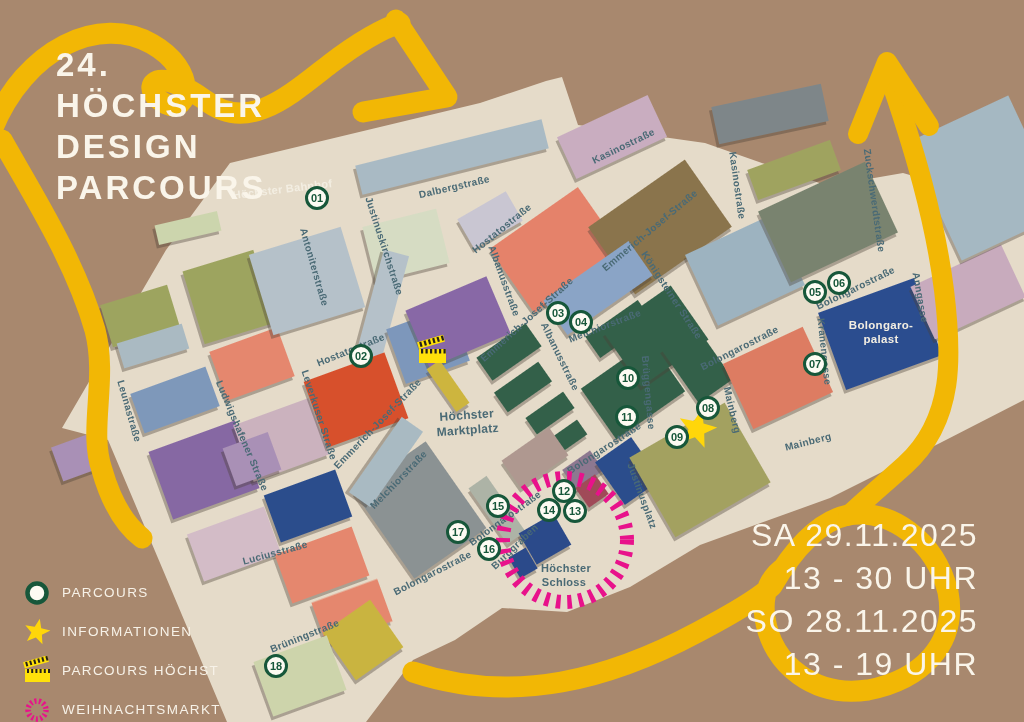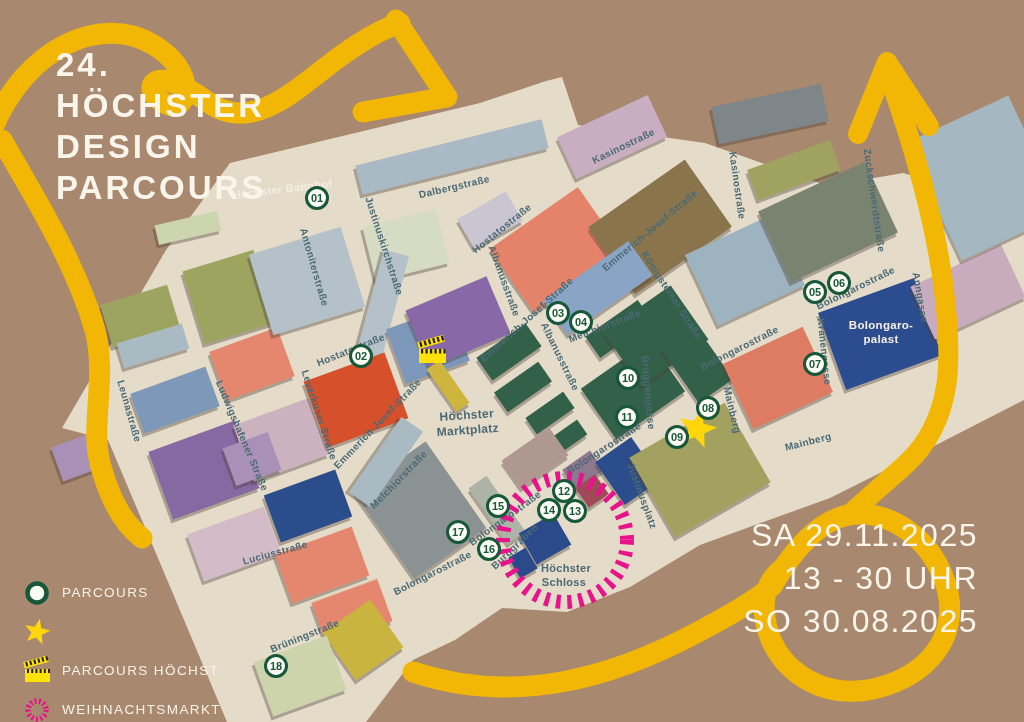--- a/index.html
+++ b/index.html
@@ -357,35 +357,37 @@
   <div class="title">
     <div>24.</div>
     <div>HÖCHSTER</div>
     <div>DESIGN</div>
     <div>PARCOURS</div>
   </div>
 
   <div class="dates">
     <div>SA 29.11.2025</div>
     <div>13 - 30 UHR</div>
-    <div>SO 30.08.2025</div>
+    <div>SO 28.11.2025</div>
+    <div>13 - 19 UHR</div>
   </div>
 
   <div class="legend">
     <div class="legend-row">
       <svg class="legend-ico" viewBox="-17 -15 34 30">
         <circle r="9.5" fill="#fdfbf3" stroke="#17573a" stroke-width="4.5"></circle>
       </svg>
       <div class="legend-label">PARCOURS</div>
     </div>
     <div class="legend-row">
       <svg class="legend-ico" viewBox="-17 -15 34 30">
         <path fill="#ffd60a" transform="rotate(12)" d="M0,-13.5 L3.33,-4.59 L12.84,-4.18 L5.39,1.76 L7.94,10.93 L0,5.67 L-7.94,10.93 L-5.39,1.76 L-12.84,-4.18 L-3.33,-4.59 Z"></path>
       </svg>
       <div>
+        <div class="legend-label">INFORMATIONEN</div>
       </div>
     </div>
     <div class="legend-row">
       <svg class="legend-ico" viewBox="-17 -15 34 30">
         <g transform="rotate(-16 -12 -2)">
           <rect x="-12" y="-9" width="25" height="6.5" fill="#ffe10a"></rect>
           <rect x="-10" y="-8.5" width="2" height="4.5" fill="#24201a"></rect>
             <rect x="-5.8" y="-8.5" width="2" height="4.5" fill="#24201a"></rect>
           <rect x="-1.6" y="-8.5" width="2" height="4.5" fill="#24201a"></rect>
             <rect x="2.6" y="-8.5" width="2" height="4.5" fill="#24201a"></rect>

